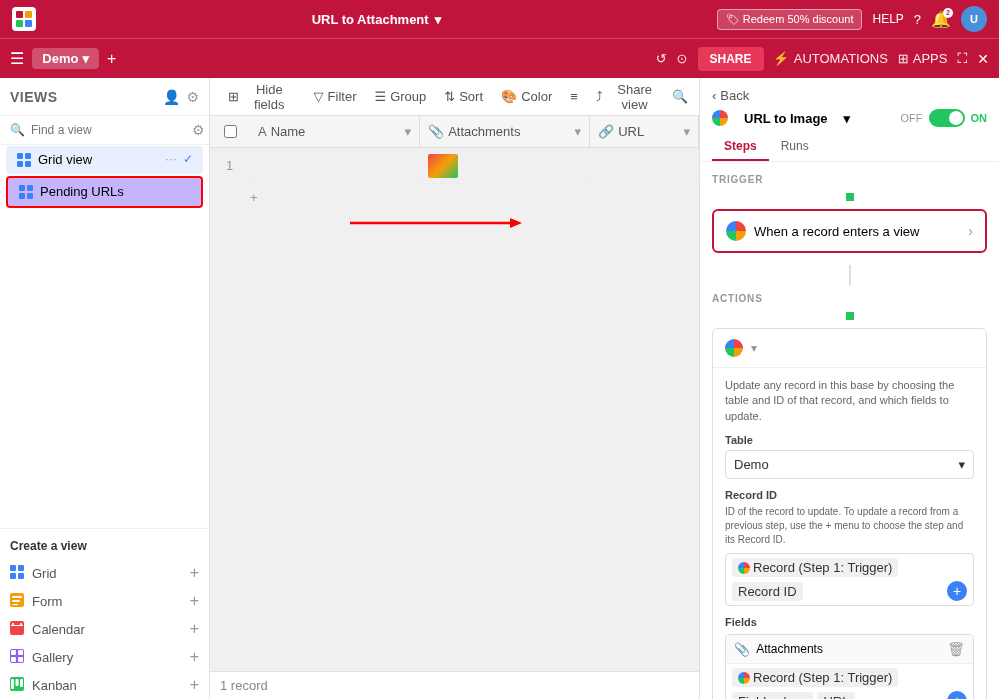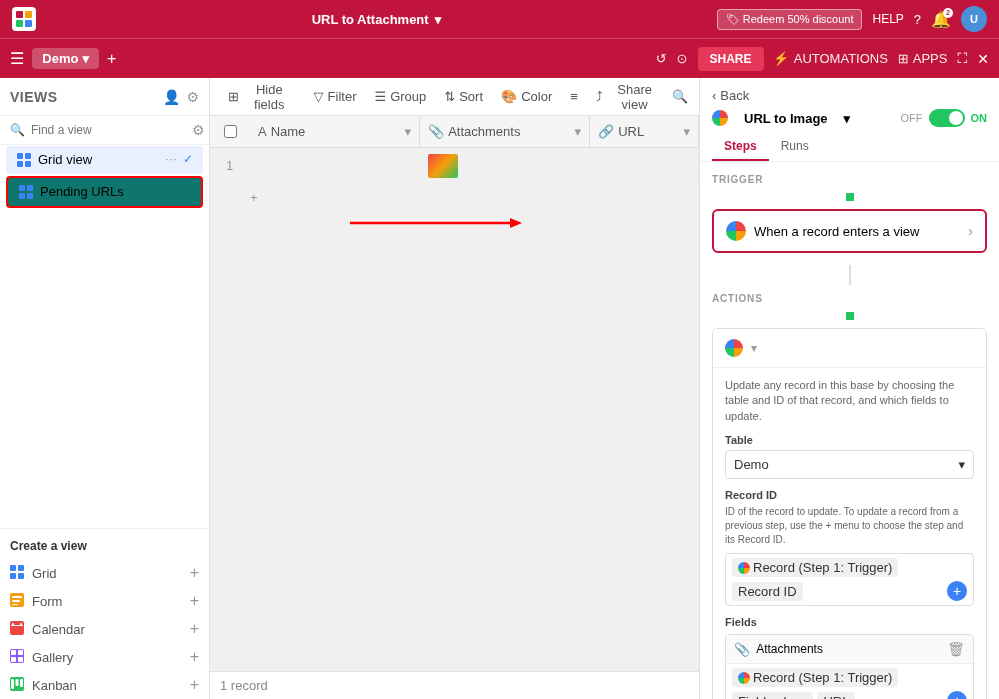--- a/index.html
+++ b/index.html
@@ -103,21 +103,21 @@
     .view-item {
       display: flex;
       padding: 6px 10px;
       cursor: pointer;
       border-radius: 4px;
       margin: 1px 6px;
       gap: 6px;
       position: relative;
     }
     .view-item.active { background: #e8f0ff; }
-    .view-item.pending { border: 2px solid #f00; background: #0f766e; }
+    .view-item.pending { border: 2px solid #f00; background: #c4b5fd; }
     .view-item-label { flex: 1; font-size: 13px; }
     .view-item-check { color: #3b82f6; font-size: 12px; }
     .view-icon { width: 16px; height: 16px; display: flex; align-items: center; justify-content: center; flex-shrink: 0; }
 
     .sidebar-footer { margin-top: auto; border-top: 1px solid #eee; }
     .create-view-label { padding: 10px 10px 6px; font-size: 12px; font-weight: 600; color: #333; }
     .create-view-item {
       display: flex; align-items: center; gap: 8px;
       padding: 5px 10px; cursor: pointer; color: #555;
     }

